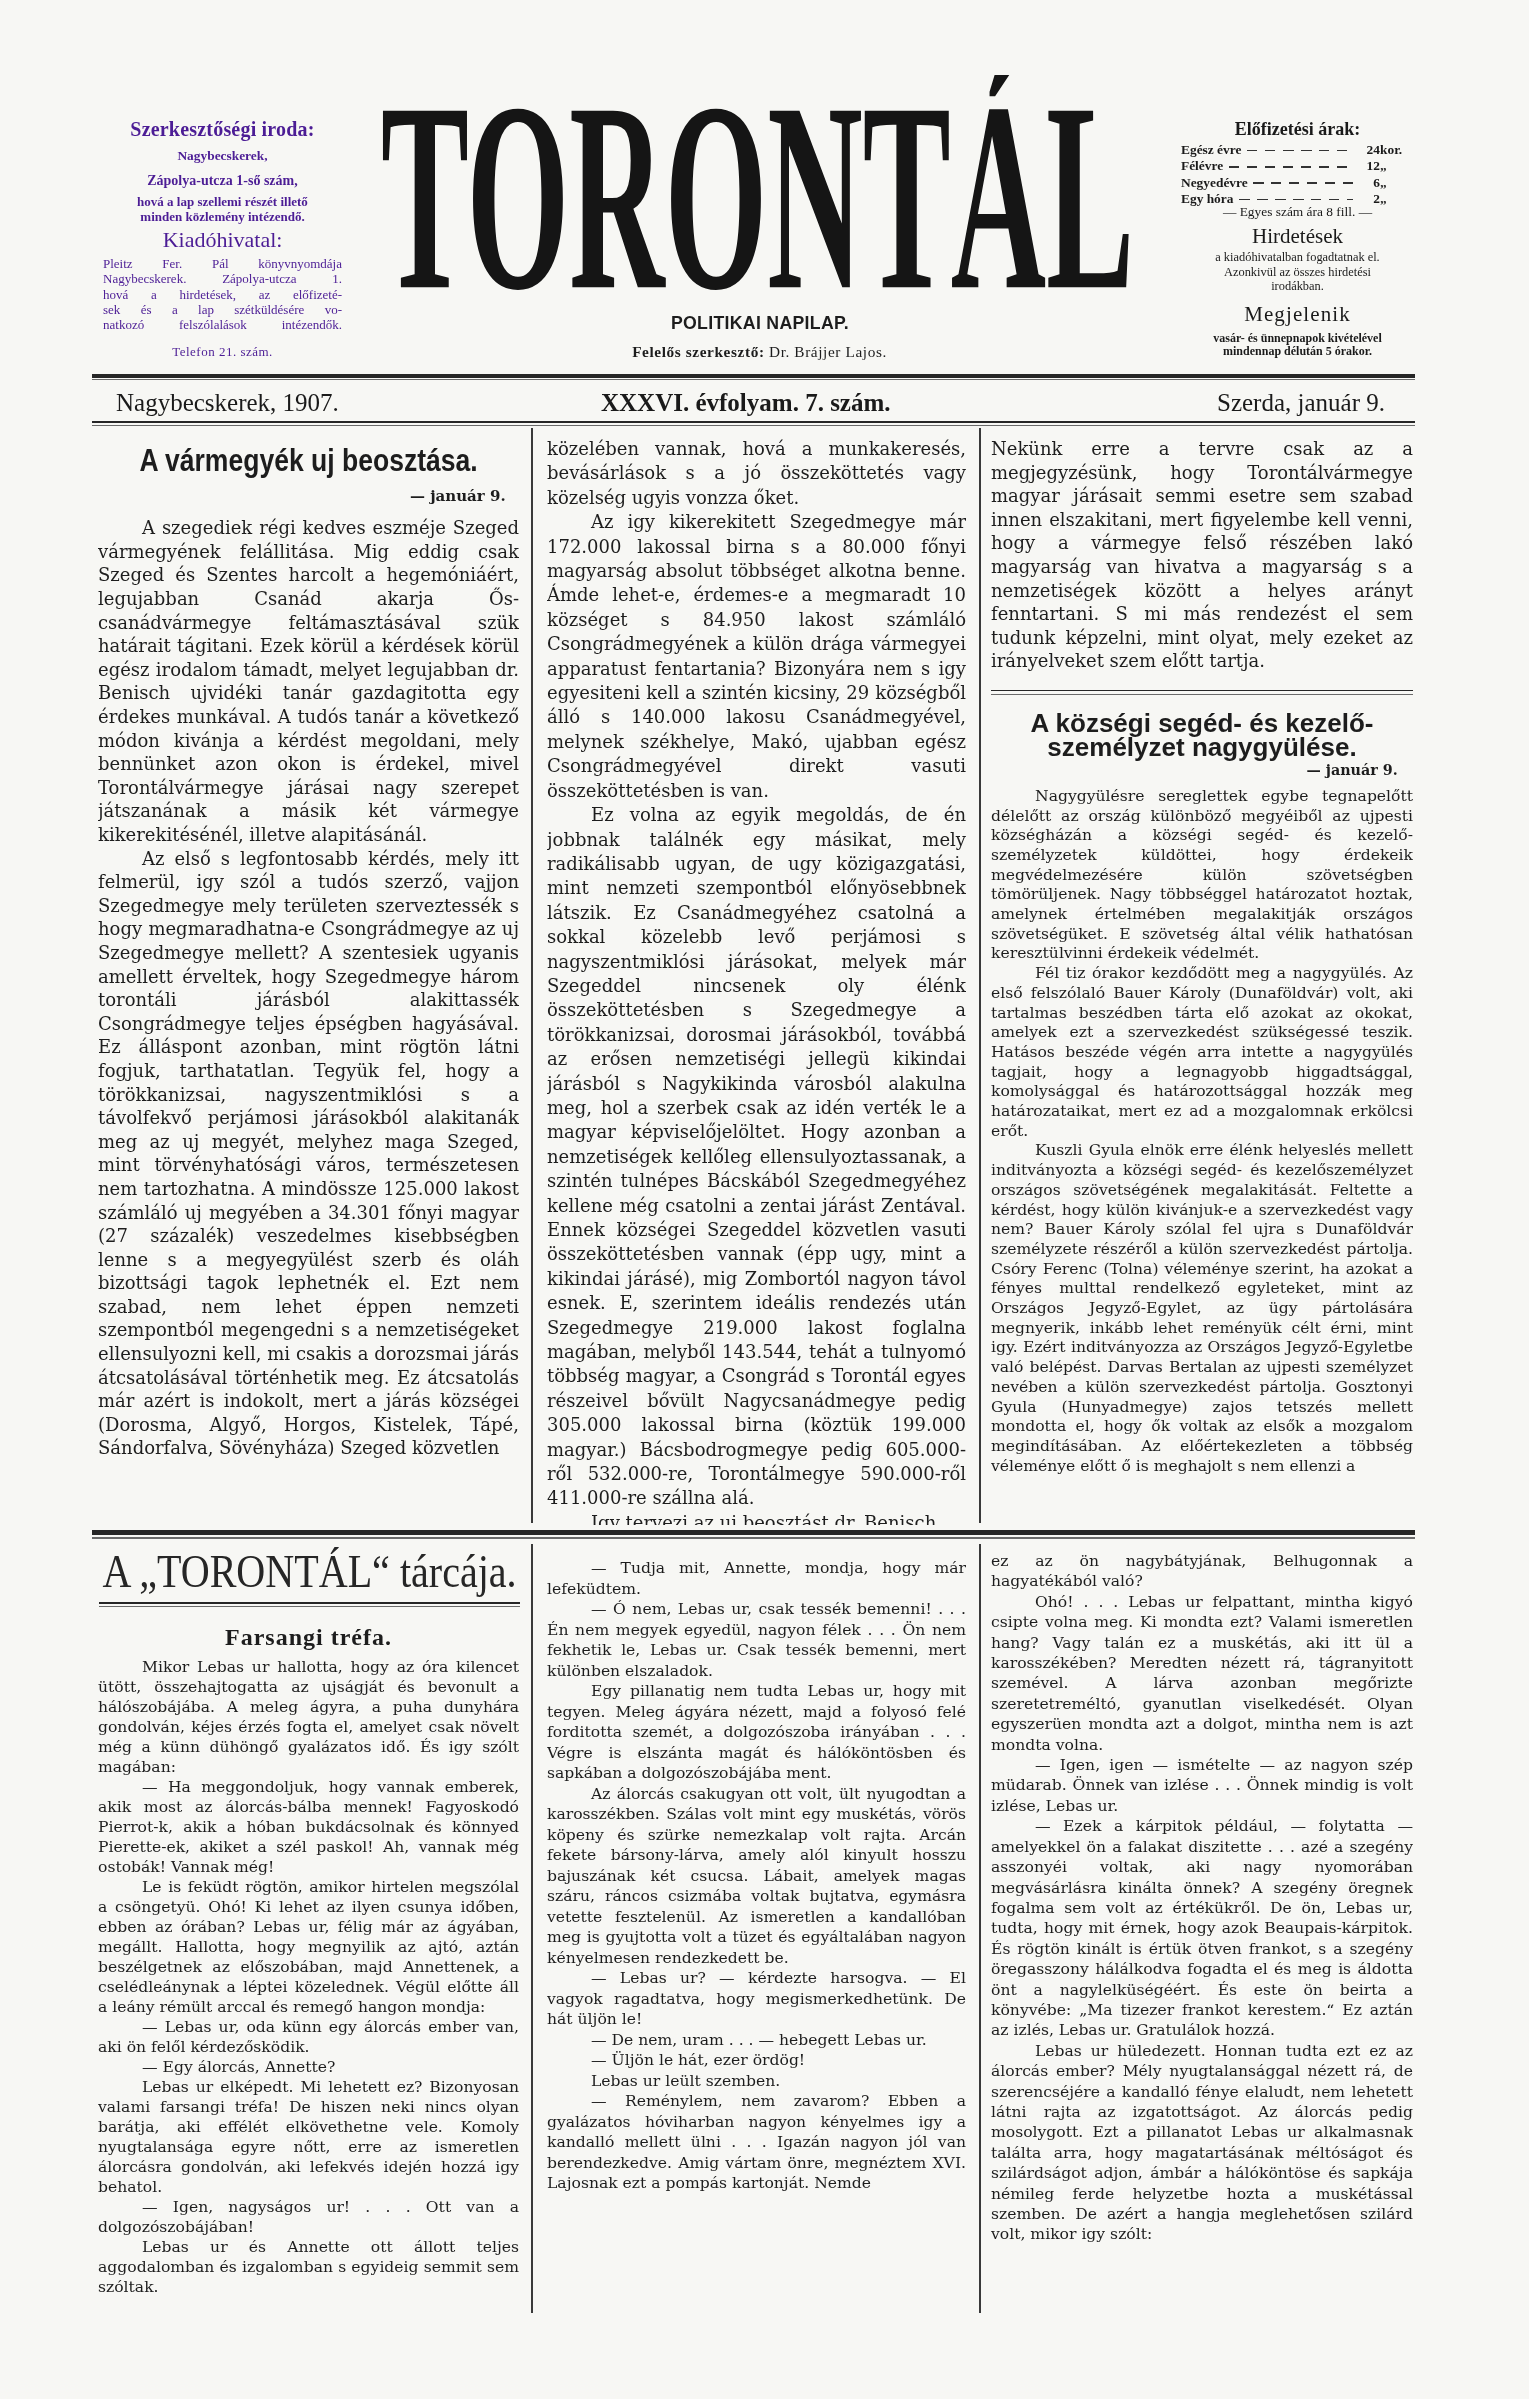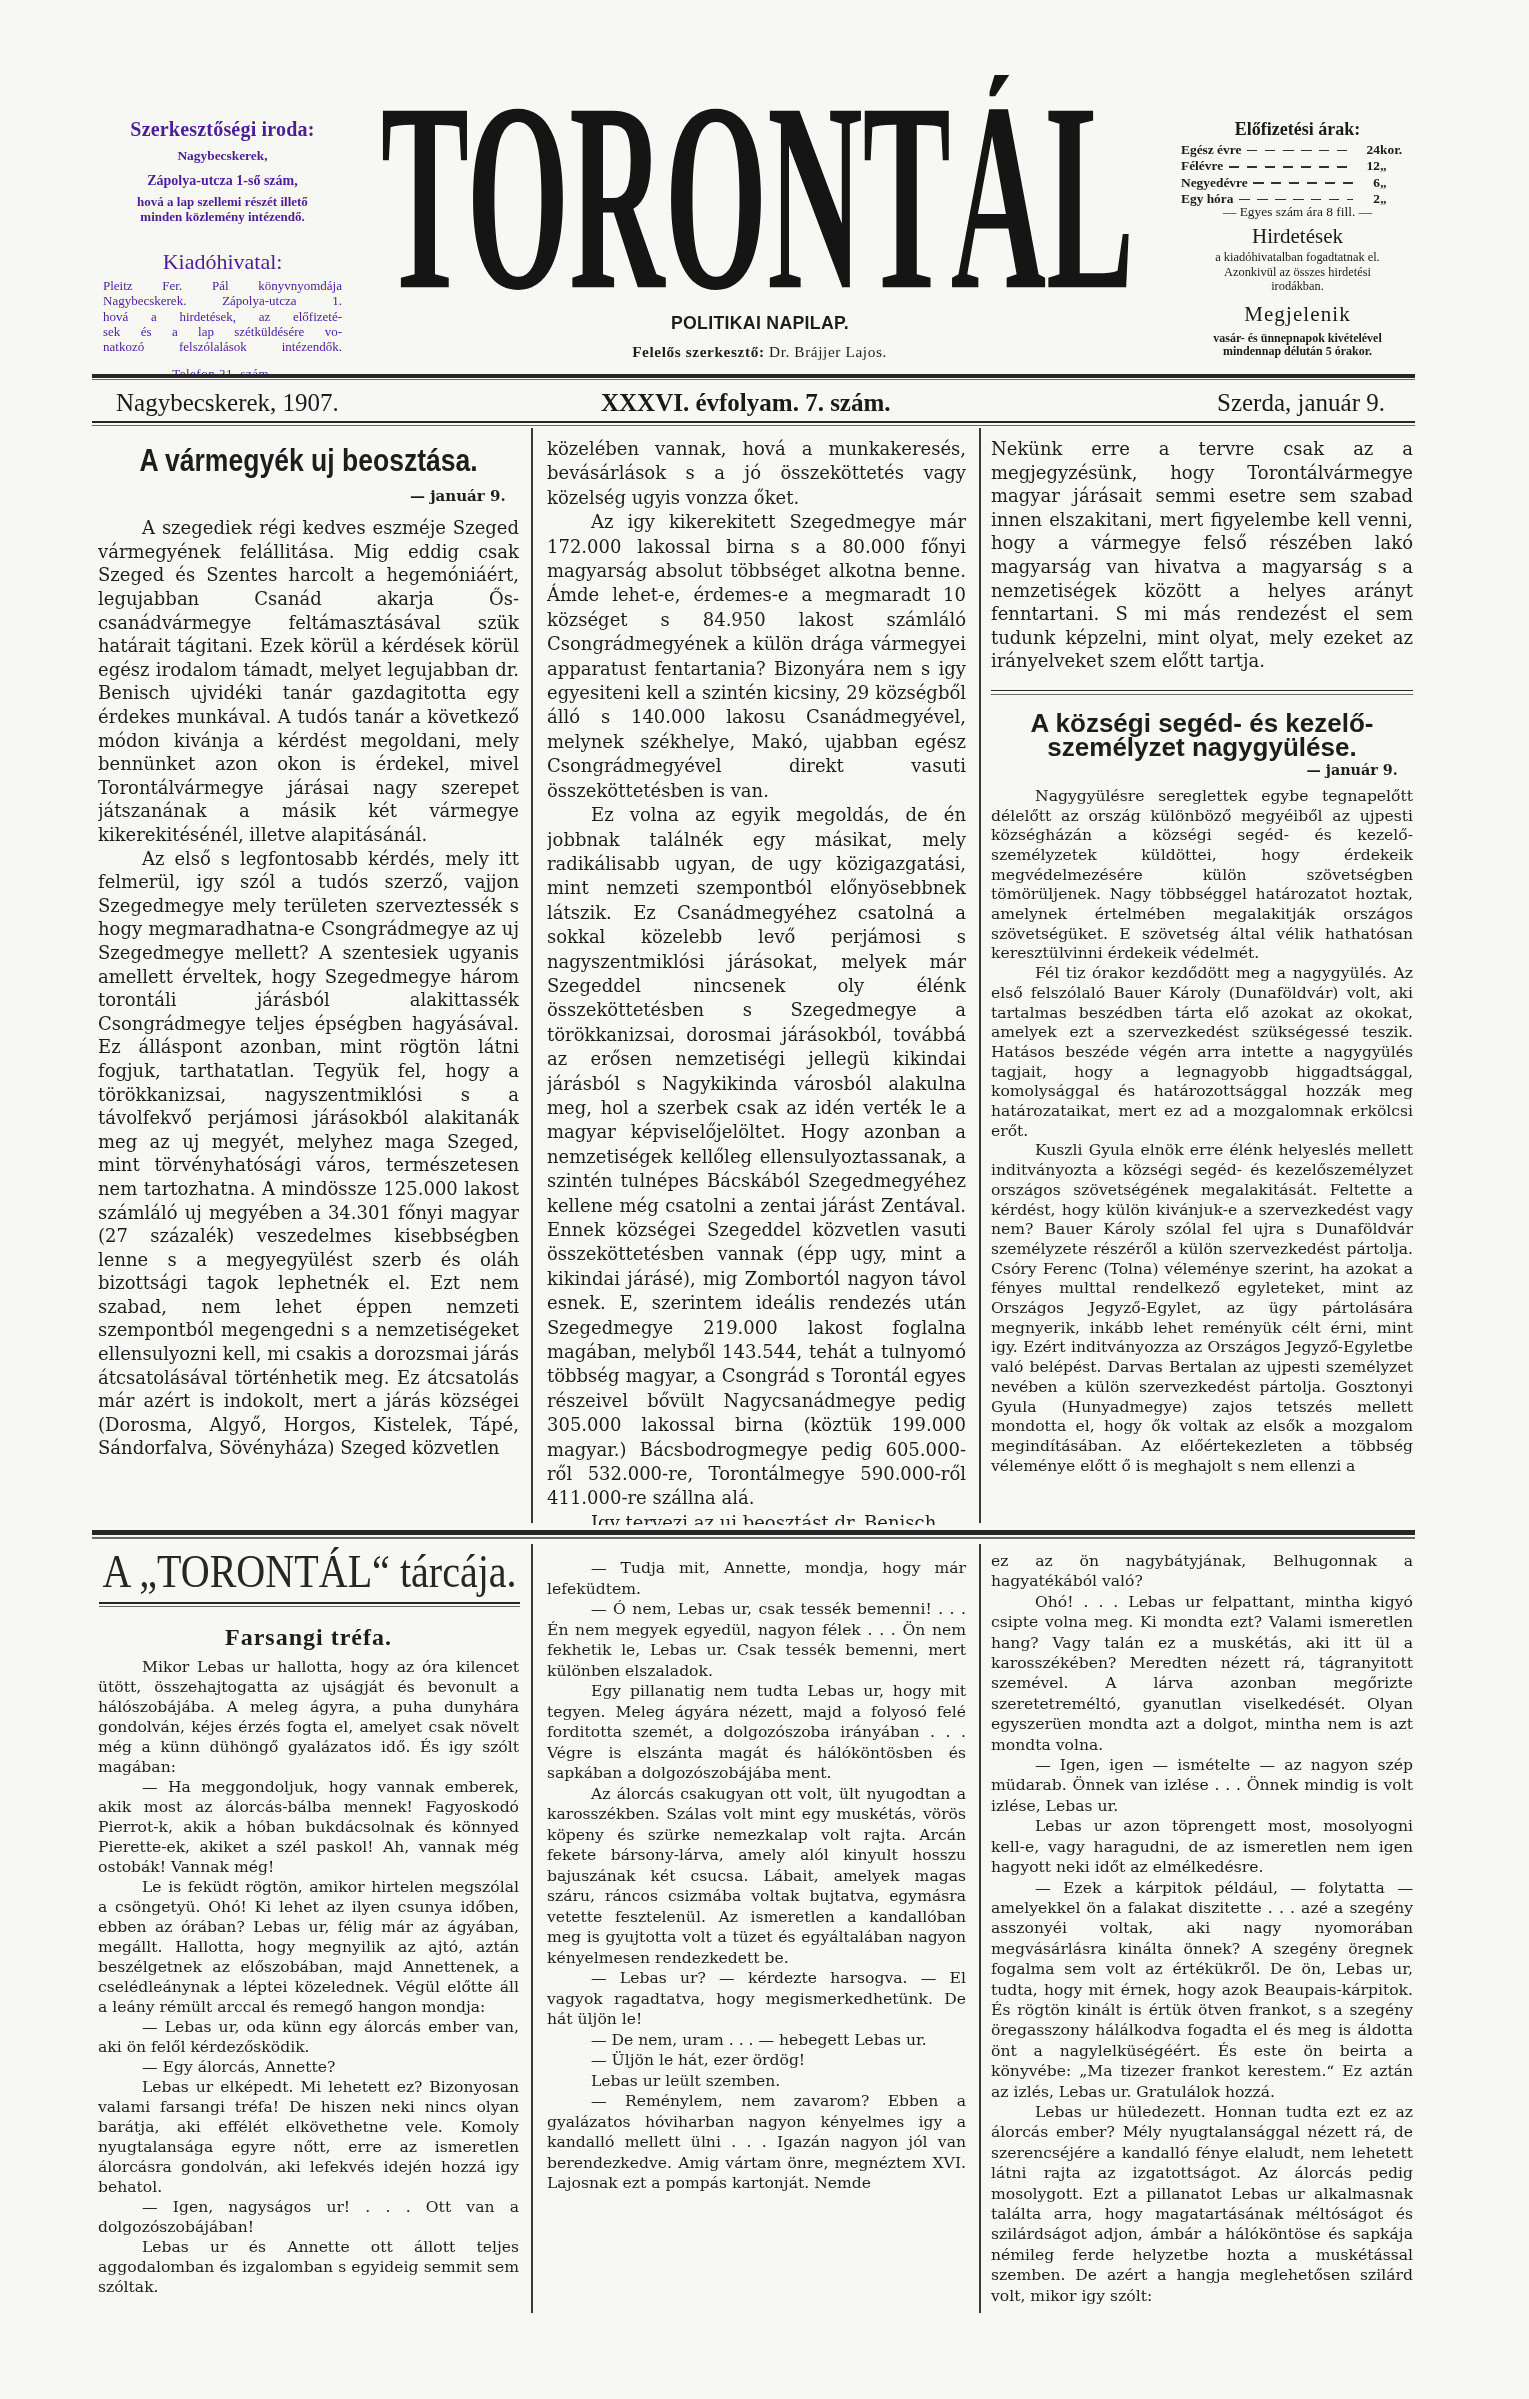--- a/index.html
+++ b/index.html
@@ -13,21 +13,21 @@
   .rule { position: absolute; background: #262626; }
   .rule.light { background: #6a6a6a; }
   .vrule { position: absolute; width: 1.9px; background: #3a3a3a; }
 
   
   #hdr-left { left: 103px; top: 116px; width: 239px; text-align: center; font-family: "Liberation Serif", serif; color: #4c1d95; }
   .hl-title { font-size: 20px; font-weight: 700; line-height: 27px; letter-spacing: 0.2px; }
   .hl-city { font-size: 13.4px; font-weight: 700; line-height: 17px; margin-top: 3.8px; }
   .hl-address { font-size: 14px; font-weight: 700; line-height: 17px; margin-top: 8.6px; }
   .hl-note { margin-top: 4.8px; font-size: 13px; font-weight: 700; line-height: 15px; }
-  .hl-office-title { margin-top: 25px; font-size: 22px; line-height: 25px; }
+  .hl-office-title { margin-top: 3px; font-size: 22px; line-height: 25px; }
   .hl-office-text { margin-top: 3.8px; font-size: 13px; line-height: 15.3px; }
   .hl-office-text div { text-align: justify; text-align-last: justify; white-space: nowrap; }
   .hl-phone { margin-top: 11.5px; font-size: 13px; line-height: 15.3px; letter-spacing: 0.5px; }
 
   
   #masthead-svg { left: 379px; top: 75px; }
   .subtitle { left: 564px; top: 312px; width: 392px; text-align: center; font-family: "Liberation Sans", sans-serif; font-weight: 700; font-size: 17.7px; line-height: 23px; letter-spacing: 0.3px; }
   .editor { left: 535px; top: 341px; width: 449px; text-align: center; font-family: "Liberation Serif", serif; font-size: 15.3px; line-height: 21px; letter-spacing: 0.6px; white-space: nowrap; }
   .editor .lbl { font-weight: 700; }
 
@@ -215,17 +215,16 @@
     <p>— Lebas ur? — kérdezte harsogva. — El vagyok ragadtatva, hogy megismerkedhetünk. De hát üljön le!</p>
     <p>— De nem, uram . . . — hebegett Lebas ur.</p>
     <p>— Üljön le hát, ezer ördög!</p>
     <p>Lebas ur leült szemben.</p>
     <p>— Reménylem, nem zavarom? Ebben a gyalázatos hóviharban nagyon kényelmes igy a kandalló mellett ülni . . . Igazán nagyon jól van berendezkedve. Amig vártam önre, megnéztem XVI. Lajosnak ezt a pompás kartonját. Nemde</p>
   </div>
 <div class="col prose small" style="left:991px; top:1551px; width:422px; height:793px; line-height:20.4px;">
     <p class="noindent">ez az ön nagybátyjának, Belhugonnak a hagyatékából való?</p>
     <p>Ohó! . . . Lebas ur felpattant, mintha kigyó csipte volna meg. Ki mondta ezt? Valami ismeretlen hang? Vagy talán ez a muskétás, aki itt ül a karosszékében? Meredten nézett rá, tágranyitott szemével. A lárva azonban megőrizte szeretetreméltó, gyanutlan viselkedését. Olyan egyszerüen mondta azt a dolgot, mintha nem is azt mondta volna.</p>
     <p>— Igen, igen — ismételte — az nagyon szép müdarab. Önnek van izlése . . . Önnek mindig is volt izlése, Lebas ur.</p>
-    <p>Lebas ur azon töprengett most, mosolyogni kell-e, vagy haragudni, de az ismeretlen nem igen hagyott neki időt az elmélkedésre.</p>
     <p>— Ezek a kárpitok például, — folytatta — amelyekkel ön a falakat diszitette . . . azé a szegény asszonyéi voltak, aki nagy nyomorában megvásárlásra kinálta önnek? A szegény öregnek fogalma sem volt az értékükről. De ön, Lebas ur, tudta, hogy mit érnek, hogy azok Beaupais-kárpitok. És rögtön kinált is értük ötven frankot, s a szegény öregasszony hálálkodva fogadta el és meg is áldotta önt a nagylelküségéért. És este ön beirta a könyvébe: „Ma tizezer frankot kerestem.“ Ez aztán az izlés, Lebas ur. Gratulálok hozzá.</p>
     <p>Lebas ur hüledezett. Honnan tudta ezt ez az álorcás ember? Mély nyugtalansággal nézett rá, de szerencséjére a kandalló fénye elaludt, nem lehetett látni rajta az izgatottságot. Az álorcás pedig mosolygott. Ezt a pillanatot Lebas ur alkalmasnak találta arra, hogy magatartásának méltóságot és szilárdságot adjon, ámbár a hálóköntöse és sapkája némileg ferde helyzetbe hozta a muskétással szemben. De azért a hangja meglehetősen szilárd volt, mikor igy szólt:</p>
   </div>
 
 
 </body></html>

